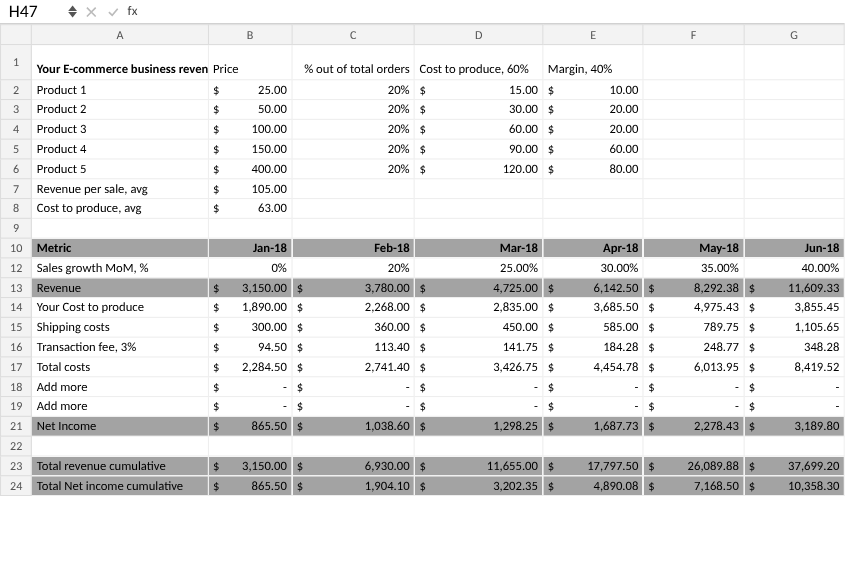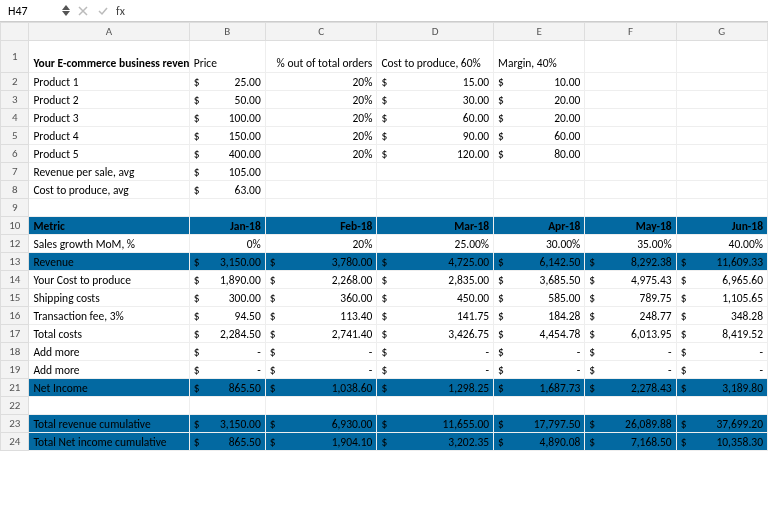--- a/index.html
+++ b/index.html
@@ -1,19 +1,19 @@
 <!DOCTYPE html>
 <html><head>
 <meta charset="utf-8">
 <style>
   * { box-sizing: border-box; margin: 0; padding: 0; }
   body { font-family: Calibri, Arial, sans-serif; font-size: 12px; background: #fff; color: #000; }
   
   .formula-bar { display: flex; align-items: center; height: 22px; border-bottom: 1px solid #ccc; padding: 0 4px; gap: 6px; }
-  .cell-ref-box { width: 50px; font-size: 12px; font-weight: 500; text-align: left; padding-left: 4px; }
+  .cell-ref-box { width: 50px; font-size: 16px; font-weight: 500; text-align: left; padding-left: 4px; }
   .fb-btn { width: 14px; height: 14px; display:flex; align-items:center; justify-content:center; font-size:10px; color:#888; }
   .fb-btn svg { width:10px; height:10px; }
   .fx-label { font-size: 12px; color:#444; }
   .fx-input { flex:1; height:18px; border:none; outline:none; font-size:12px; }
 
   .sheet { position: relative; }
   table { border-collapse: collapse; table-layout: fixed; width: 768px; }
   col.rowhdr { width: 28px; }
   col.cA { width: 158px; }
   col.cB { width: 75px; }
@@ -24,21 +24,21 @@
   col.cG { width: 90px; }
 
   th.colhead, td.rowhead { background: #f3f3f3; color:#555; font-weight: normal; text-align:center; border: 1px solid #ddd; font-size:11px; height:18px; }
   td.rowhead { width:28px; }
   th.corner { background:#f3f3f3; border:1px solid #ddd; }
   
   td.cell { border: 1px solid #eee; height: 17px; padding: 0 4px; font-size: 11.5px; white-space: nowrap; overflow: hidden; }
   tr.tall td.cell { height: 32px; vertical-align: bottom; padding-bottom:2px; }
   .bold { font-weight: bold; }
   .right { text-align: right; }
-  .hl { background: #0369a1; }
+  .hl { background: #a3a3a3; }
   .bb { border-bottom: 1px solid #999; }
   .money { display:flex; justify-content:space-between; }
   .money .s { padding-right:2px; }
   
   .spinner { display:flex; flex-direction:column; gap:0; margin-left:2px; }
   .spinner div { width:0;height:0;border-left:4px solid transparent;border-right:4px solid transparent; }
   .spinner .up { border-bottom:5px solid #555; margin-bottom:1px; }
   .spinner .dn { border-top:5px solid #555; }
 </style>
 </head>
@@ -353,21 +353,21 @@
           </td>
           <td class="cell right ">
             <div class="money">
               <span class="s">$</span>
               <span>4,975.43</span>
             </div>
           </td>
           <td class="cell right ">
             <div class="money">
               <span class="s">$</span>
-              <span>6,965.60</span>
+              <span>3,855.45</span>
             </div>
           </td>
         </tr>
         <tr>
           <td class="rowhead">15</td>
           <td class="cell ">Shipping costs</td>
           <td class="cell right ">
             <div class="money">
               <span class="s">$</span>
               <span>300.00</span>

